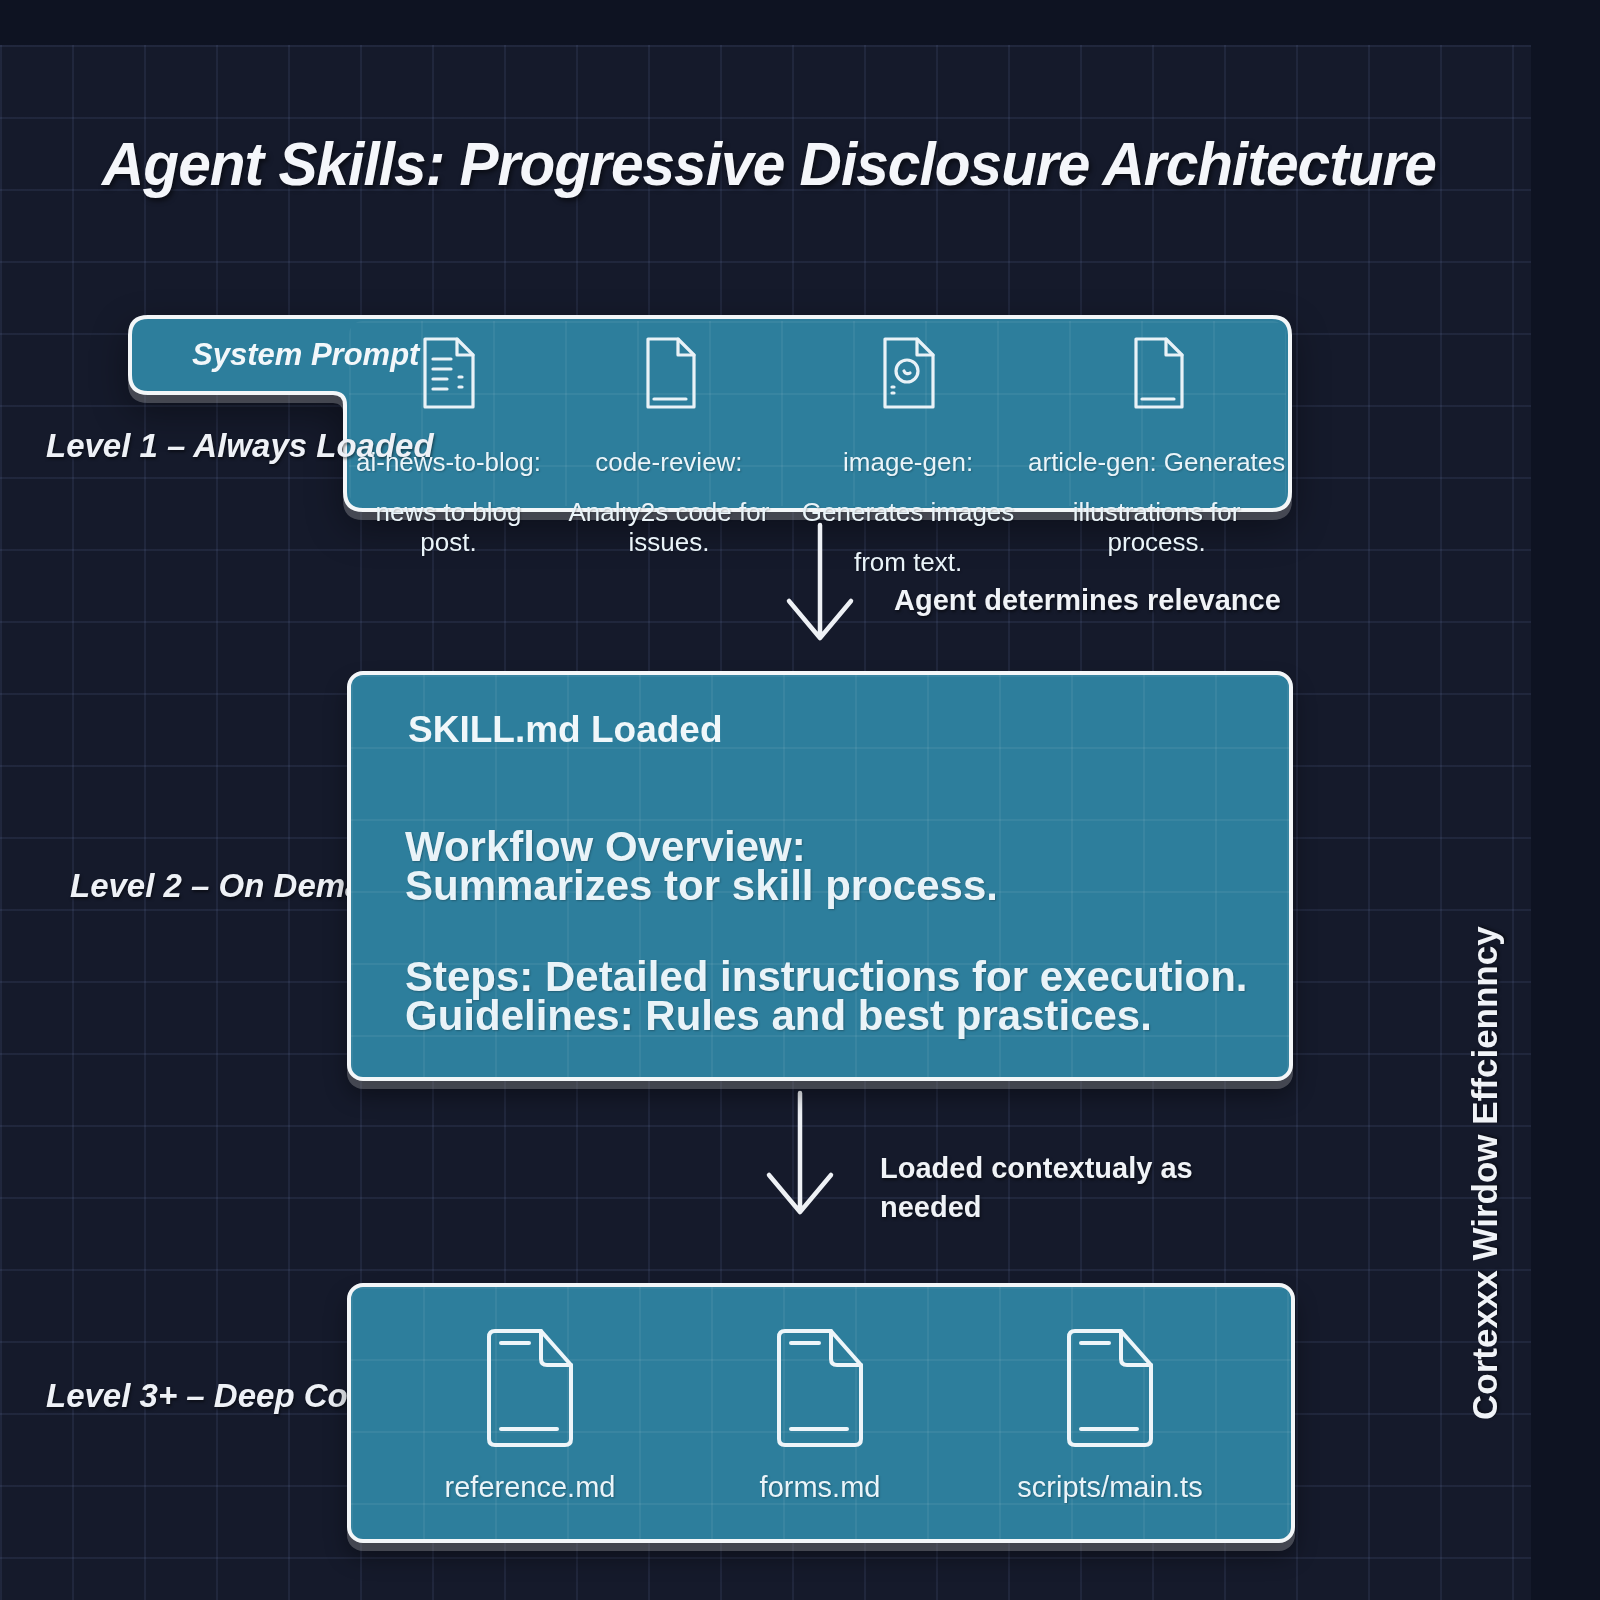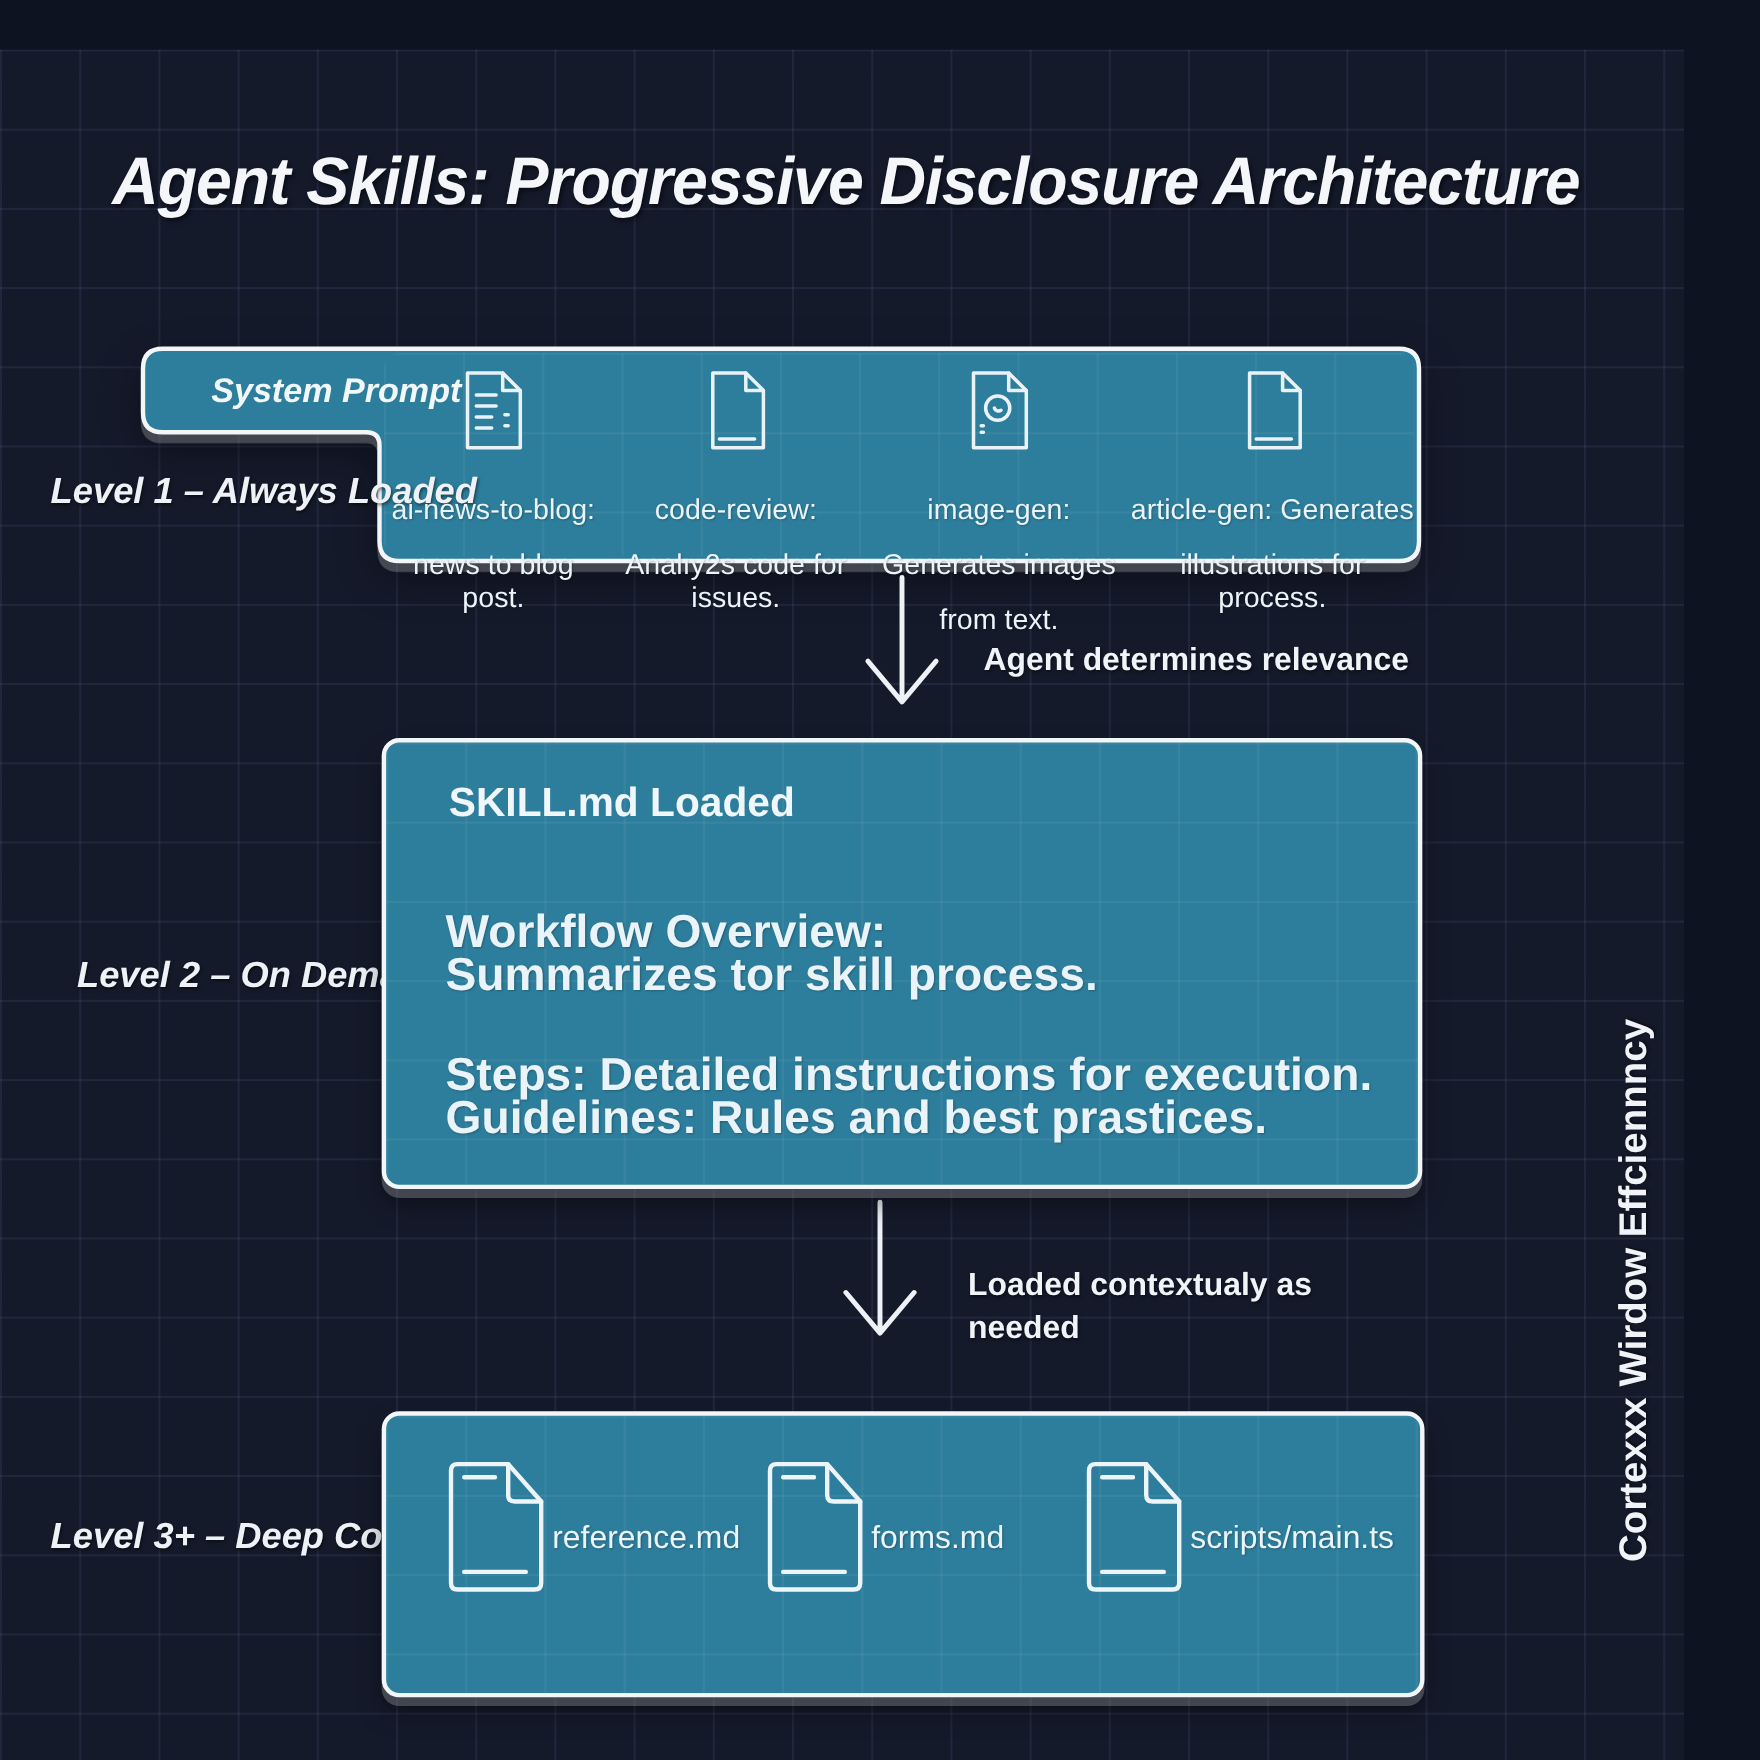--- a/index.html
+++ b/index.html
@@ -51,21 +51,21 @@
   .skill{display:flex;flex-direction:column;align-items:center;text-align:center;gap:20px;}
   .skill .icon{margin-bottom:12px;}
   .skill-line{display:block;font-size:26px;line-height:30px;color:#eaf4f9;text-shadow:1px 1px 2px rgba(0,0,0,.25);}
   .arrow-label{position:absolute;font-size:29px;font-weight:bold;color:#f0f3f7;text-shadow:1px 2px 3px rgba(0,0,0,.5);}
   .arrow-label .ln{display:block;line-height:39px;}
   .lvl2-title{position:absolute;left:408px;top:664px;font-size:37px;font-weight:bold;color:#f0f7fa;}
   .lvl2-line{position:absolute;left:405px;font-size:42px;font-weight:bold;color:#e9f3f8;text-shadow:1px 1px 2px rgba(0,0,0,.25);}
   .files-row{
     position:absolute;left:400px;top:1280px;width:840px;display:flex;justify-content:space-between;
   }
-  .file-item{display:flex;flex-direction:row;align-items:center;width:260px;}
+  .file-item{display:flex;flex-direction:column;align-items:center;width:260px;}
   .file-item .fname{margin-top:16px;font-size:29px;color:#eaf4f9;text-shadow:1px 1px 2px rgba(0,0,0,.25);}
   .vlabel{
     position:absolute;left:1252px;top:1118px;width:470px;height:44px;
     transform:rotate(-90deg);transform-origin:center center;
     font-size:35px;font-weight:bold;color:#f0f3f7;text-align:center;white-space:nowrap;
     text-shadow:1px 2px 3px rgba(0,0,0,.5);
   }
   .ic{stroke:#e9f2f7;stroke-width:3.2;fill:none;stroke-linejoin:round;stroke-linecap:round;}
   .ic-big{stroke:#eef5f9;stroke-width:4;fill:none;stroke-linejoin:round;stroke-linecap:round;}
 </style>

